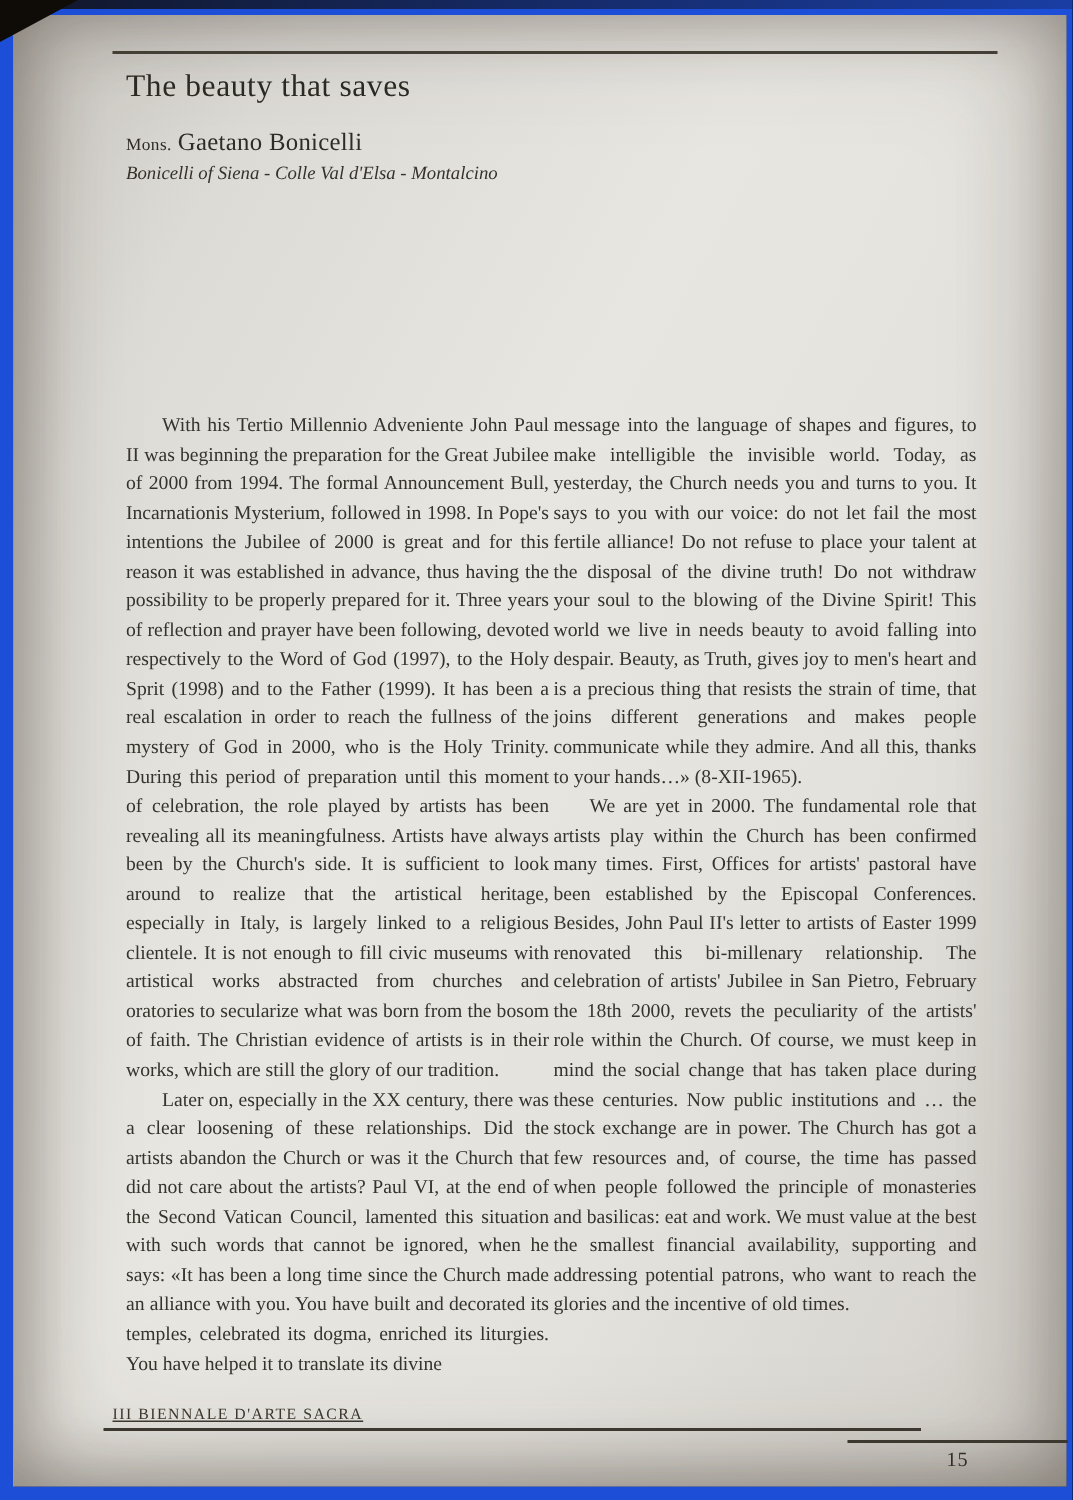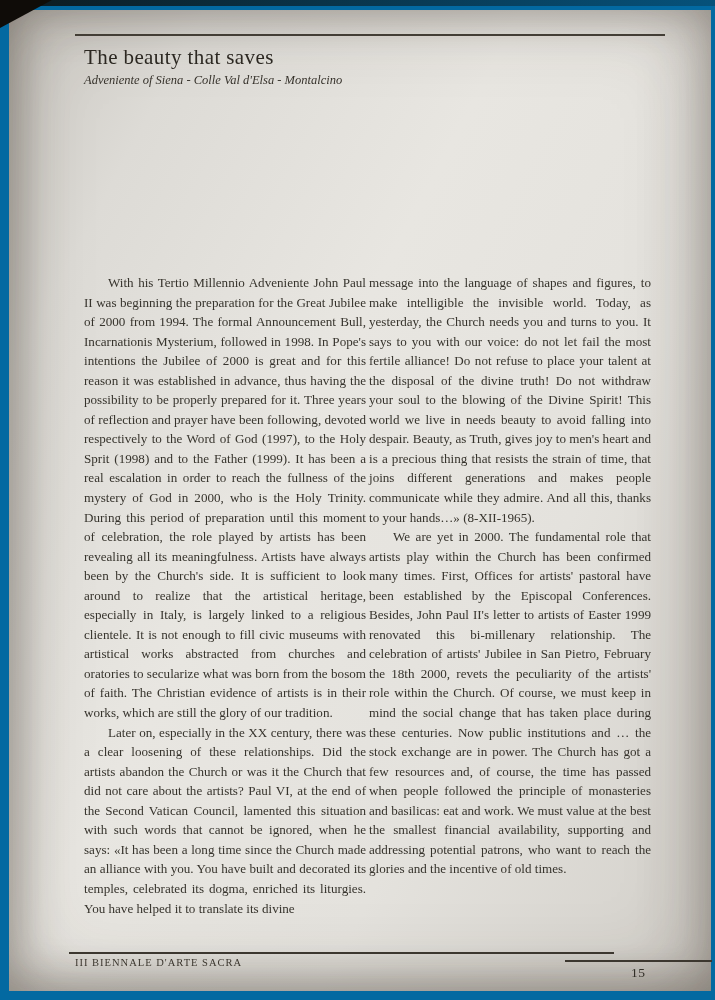--- a/index.html
+++ b/index.html
@@ -1,18 +1,18 @@
 <!DOCTYPE html>
 <html><head>
 <meta charset="utf-8">
 <style>
   html,body{margin:0;padding:0;background:#14100c;}
   .scan{
     position:relative;width:715px;height:1000px;
-    background:#0369a1;overflow:hidden;
+    background:#1d4ed8;overflow:hidden;
     font-family:"Liberation Serif","DejaVu Serif",serif;
   }
   .page{
     position:absolute;left:9px;top:10px;right:4px;bottom:9px;
     background:linear-gradient(118deg,#cbc8c2 0%,#dddbd6 16%,#e8e6e1 42%,#e4e2dd 68%,#d2cfc9 100%);
     box-shadow:inset 0 0 90px rgba(60,50,38,0.18),
                inset -22px 0 55px rgba(50,40,30,0.16),
                inset 18px 0 45px rgba(50,40,30,0.20),
                inset 0 -14px 35px rgba(50,40,30,0.14);
   }
@@ -53,39 +53,43 @@
     position:absolute;left:425px;top:862px;
     font-family:"Liberation Sans","DejaVu Sans",sans-serif;
     font-size:19px;letter-spacing:1px;
     color:rgba(55,90,205,0.62);
     text-shadow:1.5px 0.5px 0 rgba(90,130,230,0.45), 0 0 2px rgba(70,100,210,0.3);
     white-space:nowrap;pointer-events:none;
   }
 
   .footer-rule{position:absolute;left:60px;top:942px;width:545px;height:1.5px;background:#3c372f;}
   .footer-left{
-    position:absolute;left:66px;top:947px;
-    font-size:10.5px;letter-spacing:1px;color:#3b362e;
+    position:absolute;left:66px;top:928px;
+    font-size:10.5px;letter-spacing:1px;color:#3b362e;text-decoration:underline;
   }
   .pagenum-rule{position:absolute;left:556px;top:950px;width:147px;height:1.5px;background:#3c372f;}
   .page-number{
     position:absolute;left:622px;top:955px;
     font-size:13.5px;color:#322e27;letter-spacing:0.5px;
   }
 </style>
 </head>
 <body>
 
 <div class="scan">
   <div class="page">
 
     <div class="header">
       <div class="title-rule"></div>
       <h1 class="page-title">The beauty that saves</h1>
-      <div class="author-subtitle">Adveniente of Siena - Colle Val d'Elsa - Montalcino</div>
+      <div class="author-line">
+        <span class="author-prefix">Mons.</span>
+        <span class="author-name">Gaetano Bonicelli</span>
+      </div>
+      <div class="author-subtitle">Bonicelli of Siena - Colle Val d'Elsa - Montalcino</div>
     </div>
 
     <div class="columns">
       <div class="col">
         <p class="indent">With his Tertio Millennio Adveniente John Paul II was beginning the preparation for the Great Jubilee of 2000 from 1994. The formal Announcement Bull, Incarnationis Mysterium, followed in 1998. In Pope's intentions the Jubilee of 2000 is great and for this reason it was established in advance, thus having the possibility to be properly prepared for it. Three years of reflection and prayer have been following, devoted respectively to the Word of God (1997), to the Holy Sprit (1998) and to the Father (1999). It has been a real escalation in order to reach the fullness of the mystery of God in 2000, who is the Holy Trinity. During this period of preparation until this moment of celebration, the role played by artists has been revealing all its meaningfulness. Artists have always been by the Church's side. It is sufficient to look around to realize that the artistical heritage, especially in Italy, is largely linked to a religious clientele. It is not enough to fill civic museums with artistical works abstracted from churches and oratories to secularize what was born from the bosom of faith. The Christian evidence of artists is in their works, which are still the glory of our tradition.</p>
         <p class="indent">Later on, especially in the XX century, there was a clear loosening of these relationships. Did the artists abandon the Church or was it the Church that did not care about the artists? Paul VI, at the end of the Second Vatican Council, lamented this situation with such words that cannot be ignored, when he says: «It has been a long time since the Church made an alliance with you. You have built and decorated its temples, celebrated its dogma, enriched its liturgies. You have helped it to translate its divine</p>
       </div>
       <div class="col">
         <p>message into the language of shapes and figures, to make intelligible the invisible world. Today, as yesterday, the Church needs you and turns to you. It says to you with our voice: do not let fail the most fertile alliance! Do not refuse to place your talent at the disposal of the divine truth! Do not withdraw your soul to the blowing of the Divine Spirit! This world we live in needs beauty to avoid falling into despair. Beauty, as Truth, gives joy to men's heart and is a precious thing that resists the strain of time, that joins different generations and makes people communicate while they admire. And all this, thanks to your hands…» (8-XII-1965).</p>
         <p class="indent">We are yet in 2000. The fundamental role that artists play within the Church has been confirmed many times. First, Offices for artists' pastoral have been established by the Episcopal Conferences. Besides, John Paul II's letter to artists of Easter 1999 renovated this bi-millenary relationship. The celebration of artists' Jubilee in San Pietro, February the 18th 2000, revets the peculiarity of the artists' role within the Church. Of course, we must keep in mind the social change that has taken place during these centuries. Now public institutions and … the stock exchange are in power. The Church has got a few resources and, of course, the time has passed when people followed the principle of monasteries and basilicas: eat and work. We must value at the best the smallest financial availability, supporting and addressing potential patrons, who want to reach the glories and the incentive of old times.</p>

